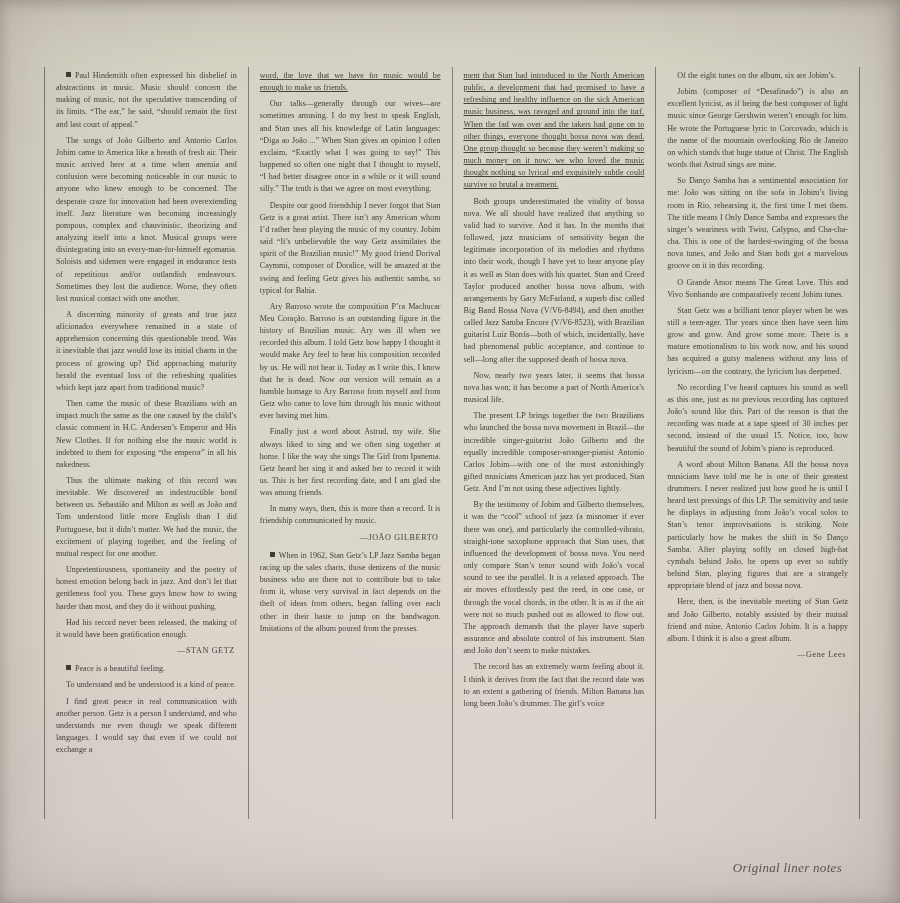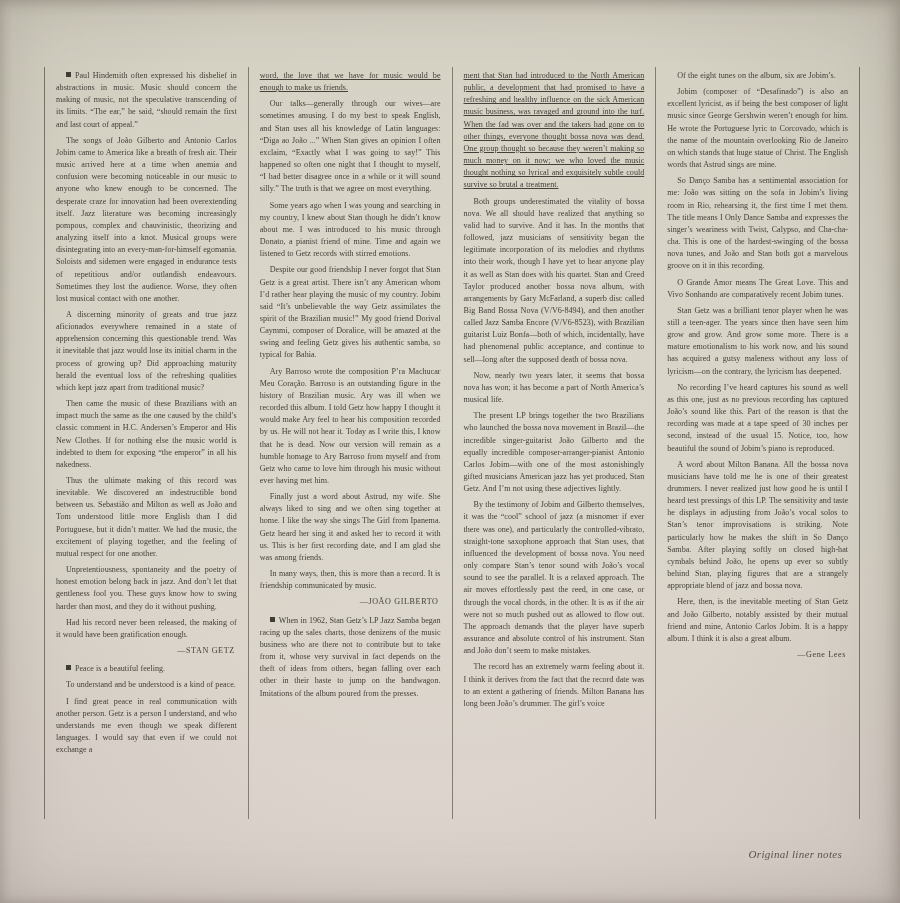--- a/index.html
+++ b/index.html
@@ -48,22 +48,22 @@
     text-align:right;text-indent:0;
     font-weight:normal;letter-spacing:0.6px;
     margin:1px 2px 6px 0;
   }
   .marker{
     display:inline-block;width:5px;height:5px;
     background:#3f3c34;margin-right:4px;
     vertical-align:1px;
   }
   .footer{
-    position:absolute;right:58px;bottom:43px;
-    font-style:italic;font-size:11px;letter-spacing:0.3px;
+    position:absolute;right:58px;bottom:27px;
+    font-style:italic;font-size:13px;letter-spacing:0.3px;
     color:#59554a;
   }
 </style>
 </head>
 <body>
 
 <div class="page">
   <div class="textblock">
     <div class="col">
         <p><span class="marker"></span>Paul Hindemith often expressed his disbelief in abstractions in music. Music should concern the making of music, not the speculative transcending of its limits. “The ear,” he said, “should remain the first and last court of appeal.”</p>
@@ -74,21 +74,20 @@
         <p>Unpretentiousness, spontaneity and the poetry of honest emotion belong back in jazz. And don’t let that gentleness fool you. These guys know how to swing harder than most, and they do it without pushing.</p>
         <p>Had his record never been released, the making of it would have been gratification enough.</p>
         <p class="sig">—STAN GETZ</p>
         <p><span class="marker"></span>Peace is a beautiful feeling.</p>
         <p>To understand and be understood is a kind of peace.</p>
         <p>I find great peace in real communication with another person. Getz is a person I understand, and who understands me even though we speak different languages. I would say that even if we could not exchange a</p>
       </div>
     <div class="col">
         <p class="cont">word, the love that we have for music would be enough to make us friends.</p>
         <p>Our talks—generally through our wives—are sometimes amusing. I do my best to speak English, and Stan uses all his knowledge of Latin languages: “Diga ao João ...” When Stan gives an opinion I often exclaim, “Exactly what I was going to say!” This happened so often one night that I thought to myself, “I had better disagree once in a while or it will sound silly.” The truth is that we agree on most everything.</p>
-        <p>Some years ago when I was young and searching in my country, I knew about Stan though he didn’t know about me. I was introduced to his music through Donato, a pianist friend of mine. Time and again we listened to Getz records with stirred emotions.</p>
         <p>Despite our good friendship I never forgot that Stan Getz is a great artist. There isn’t any American whom I’d rather hear playing the music of my country. Jobim said “It’s unbelievable the way Getz assimilates the spirit of the Brazilian music!” My good friend Dorival Caymmi, composer of Doralice, will be amazed at the swing and feeling Getz gives his authentic samba, so typical for Bahia.</p>
         <p>Ary Barroso wrote the composition P’ra Machucar Meu Coração. Barroso is an outstanding figure in the history of Brazilian music. Ary was ill when we recorded this album. I told Getz how happy I thought it would make Ary feel to hear his composition recorded by us. He will not hear it. Today as I write this, I know that he is dead. Now our version will remain as a humble homage to Ary Barroso from myself and from Getz who came to love him through his music without ever having met him.</p>
         <p>Finally just a word about Astrud, my wife. She always liked to sing and we often sing together at home. I like the way she sings The Girl from Ipanema. Getz heard her sing it and asked her to record it with us. This is her first recording date, and I am glad she was among friends.</p>
         <p>In many ways, then, this is more than a record. It is friendship communicated by music.</p>
         <p class="sig">—JOÃO GILBERTO</p>
         <p><span class="marker"></span>When in 1962, Stan Getz’s LP Jazz Samba began racing up the sales charts, those denizens of the music business who are there not to contribute but to take from it, whose very survival in fact depends on the theft of ideas from others, began falling over each other in their haste to jump on the bandwagon. Imitations of the album poured from the presses.</p>
       </div>
     <div class="col">
         <p class="cont">ment that Stan had introduced to the North American public, a development that had promised to have a refreshing and healthy influence on the sick American music business, was ravaged and ground into the turf. When the fad was over and the takers had gone on to other things, everyone thought bossa nova was dead. One group thought so because they weren’t making so much money on it now; we who loved the music thought nothing so lyrical and exquisitely subtle could survive so brutal a treatment.</p>
         <p>Both groups underestimated the vitality of bossa nova. We all should have realized that anything so valid had to survive. And it has. In the months that followed, jazz musicians of sensitivity began the legitimate incorporation of its melodies and rhythms into their work, though I have yet to hear anyone play it as well as Stan does with his quartet. Stan and Creed Taylor produced another bossa nova album, with arrangements by Gary McFarland, a superb disc called Big Band Bossa Nova (V/V6-8494), and then another called Jazz Samba Encore (V/V6-8523), with Brazilian guitarist Luiz Bonfa—both of which, incidentally, have had phenomenal public acceptance, and continue to sell—long after the supposed death of bossa nova.</p>

